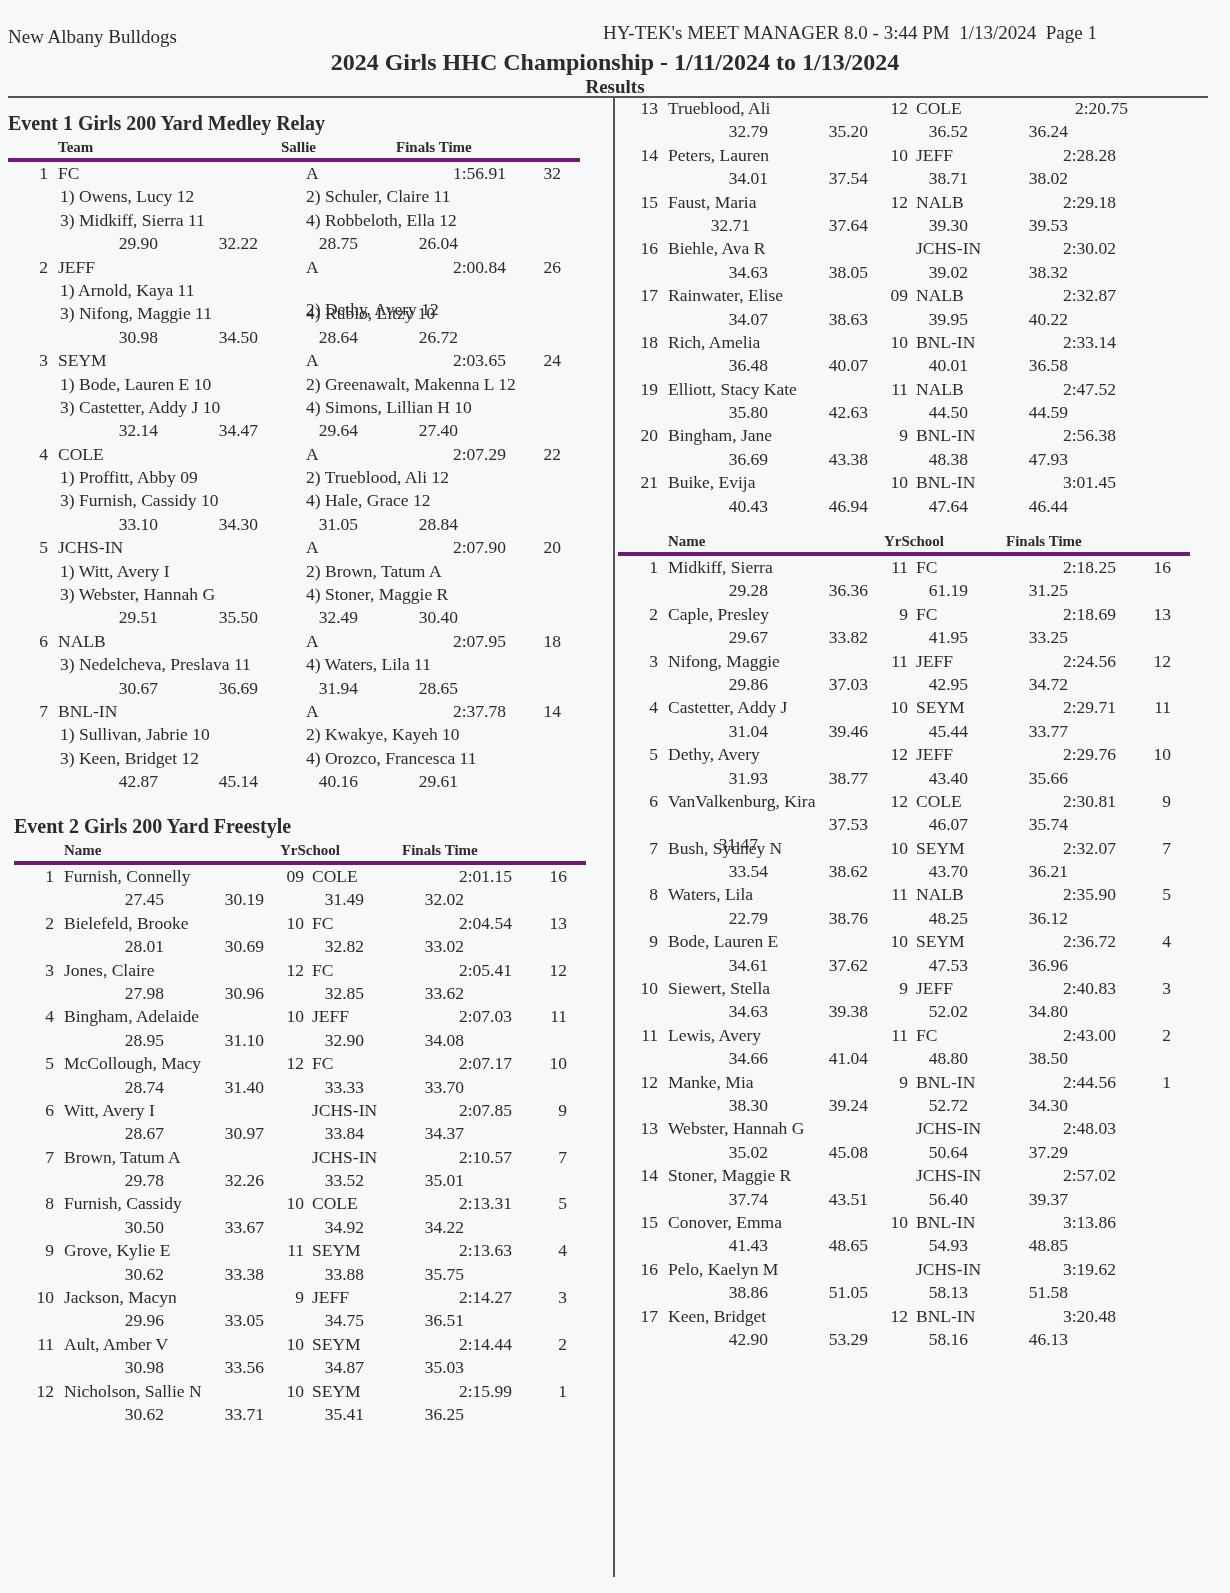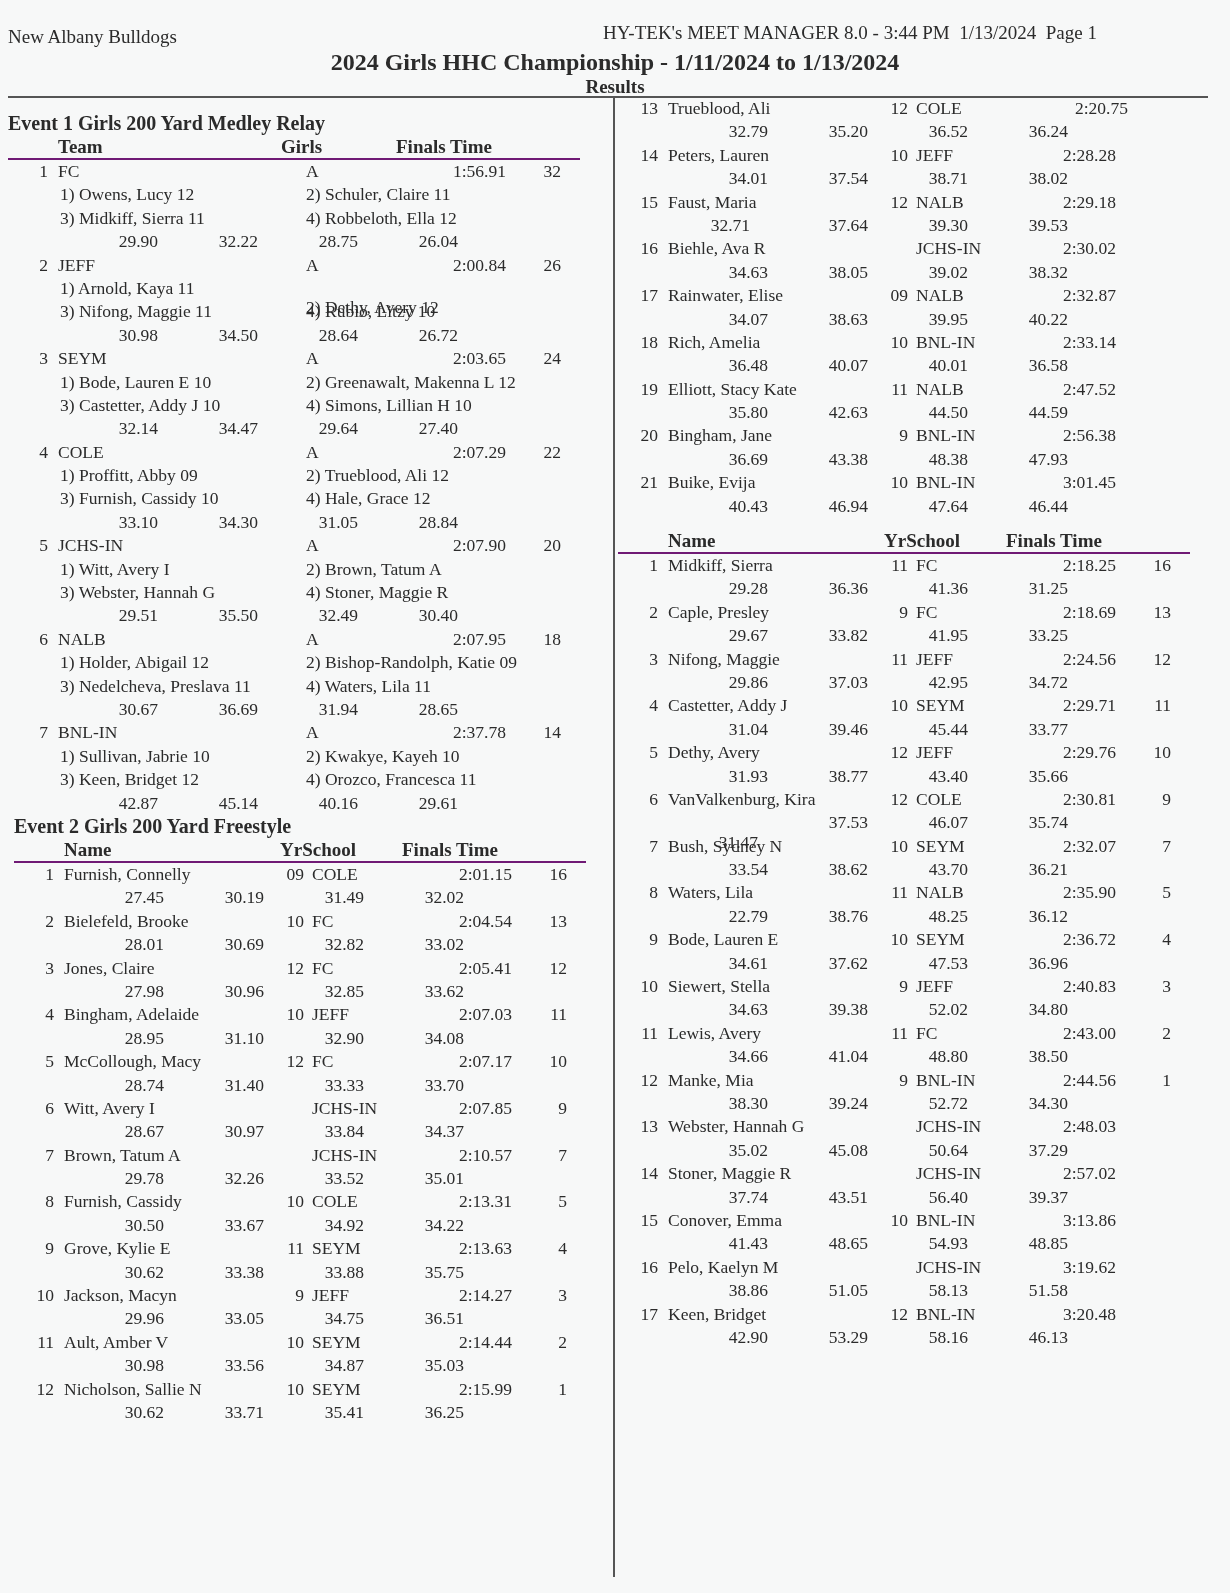--- a/index.html
+++ b/index.html
@@ -7,41 +7,41 @@
          font-family:"Liberation Serif","DejaVu Serif",serif; color:#2b2b2b; }
   .abs { position:absolute; white-space:pre; }
   .hdr-left { left:8px; top:26px; font-size:19px; }
   .hdr-right { left:603px; top:22px; font-size:19px; }
   .title { left:0; width:1230px; text-align:center; top:49px; font-size:24px; font-weight:bold; }
   .title2 { left:0; width:1230px; text-align:center; top:76px; font-size:19px; font-weight:bold; }
   .topline { position:absolute; left:8px; top:96px; width:1200px; height:2px; background:#555; }
   .vline { position:absolute; left:613px; top:97px; width:2px; height:1480px; background:#555; }
   .col { position:absolute; }
   .ev-title { font-weight:bold; font-size:20px; height:26px; line-height:26px; }
-  .colhdr { position:relative; font-weight:bold; font-size:19px; height:22px; line-height:22px; border-bottom:2px solid #701a75; }
+  .colhdr { position:relative; font-weight:bold; font-size:15px; height:22px; line-height:22px; border-bottom:4px solid #701a75; }
   .colhdr span { position:absolute; top:0; }
   .row { position:relative; height:23.4px; font-size:17.5px; line-height:23.4px; }
   .row span { position:absolute; top:0; white-space:pre; }
   .r { text-align:right; }
 </style>
 </head>
 <body>
 
 <div class="abs hdr-left">New Albany Bulldogs</div>
 <div class="abs hdr-right">HY-TEK's MEET MANAGER 8.0 - 3:44 PM  1/13/2024  Page 1</div>
 <div class="abs title">2024 Girls HHC Championship - 1/11/2024 to 1/13/2024</div>
 <div class="abs title2">Results</div>
 <div class="topline"></div>
 <div class="vline"></div>
 
 <div class="col" style="left:8px; top:110px; width:572px;">
   <div class="ev-title">Event 1  Girls 200 Yard Medley Relay</div>
   <div class="colhdr">
     <span style="left:50px">Team</span>
-    <span style="left:273px">Girls</span>
+    <span style="left:273px">Sallie</span>
     <span style="left:388px">Finals Time</span>
   </div>
   <div id="ev1-rows">
       <div class="row">
         <span class="r" style="left: -20px; width: 60px;">1</span>
         <span style="left: 50px;">FC</span>
         <span style="left: 298px;">A</span>
         <span class="r" style="left: 438px; width: 60px;">1:56.91</span>
         <span class="r" style="left: 493px; width: 60px;">32</span>
       </div>
@@ -142,24 +142,20 @@
         <span class="r" style="left: 190px; width: 60px;">35.50</span>
         <span class="r" style="left: 290px; width: 60px;">32.49</span>
         <span class="r" style="left: 390px; width: 60px;">30.40</span>
       </div>
       <div class="row">
         <span class="r" style="left: -20px; width: 60px;">6</span>
         <span style="left: 50px;">NALB</span>
         <span style="left: 298px;">A</span>
         <span class="r" style="left: 438px; width: 60px;">2:07.95</span>
         <span class="r" style="left: 493px; width: 60px;">18</span>
-      </div>
-      <div class="row">
-        <span style="left: 52px;">1) Holder, Abigail 12</span>
-        <span style="left: 298px;">2) Bishop-Randolph, Katie 09</span>
       </div>
       <div class="row">
         <span style="left: 52px;">3) Nedelcheva, Preslava 11</span>
         <span style="left: 298px;">4) Waters, Lila 11</span>
       </div>
       <div class="row">
         <span class="r" style="left: 90px; width: 60px;">30.67</span>
         <span class="r" style="left: 190px; width: 60px;">36.69</span>
         <span class="r" style="left: 290px; width: 60px;">31.94</span>
         <span class="r" style="left: 390px; width: 60px;">28.65</span>
@@ -509,21 +505,21 @@
         <span class="r" style="left: -20px; width: 60px;">1</span>
         <span style="left: 50px;">Midkiff, Sierra</span>
         <span class="r" style="left: 230px; width: 60px;">11</span>
         <span style="left: 298px;">FC</span>
         <span class="r" style="left: 438px; width: 60px;">2:18.25</span>
         <span class="r" style="left: 493px; width: 60px;">16</span>
       </div>
       <div class="row">
         <span class="r" style="left: 90px; width: 60px;">29.28</span>
         <span class="r" style="left: 190px; width: 60px;">36.36</span>
-        <span class="r" style="left: 290px; width: 60px;">41.36</span>
+        <span class="r" style="left: 290px; width: 60px;">61.19</span>
         <span class="r" style="left: 390px; width: 60px;">31.25</span>
       </div>
       <div class="row">
         <span class="r" style="left: -20px; width: 60px;">2</span>
         <span style="left: 50px;">Caple, Presley</span>
         <span class="r" style="left: 230px; width: 60px;">9</span>
         <span style="left: 298px;">FC</span>
         <span class="r" style="left: 438px; width: 60px;">2:18.69</span>
         <span class="r" style="left: 493px; width: 60px;">13</span>
       </div>

